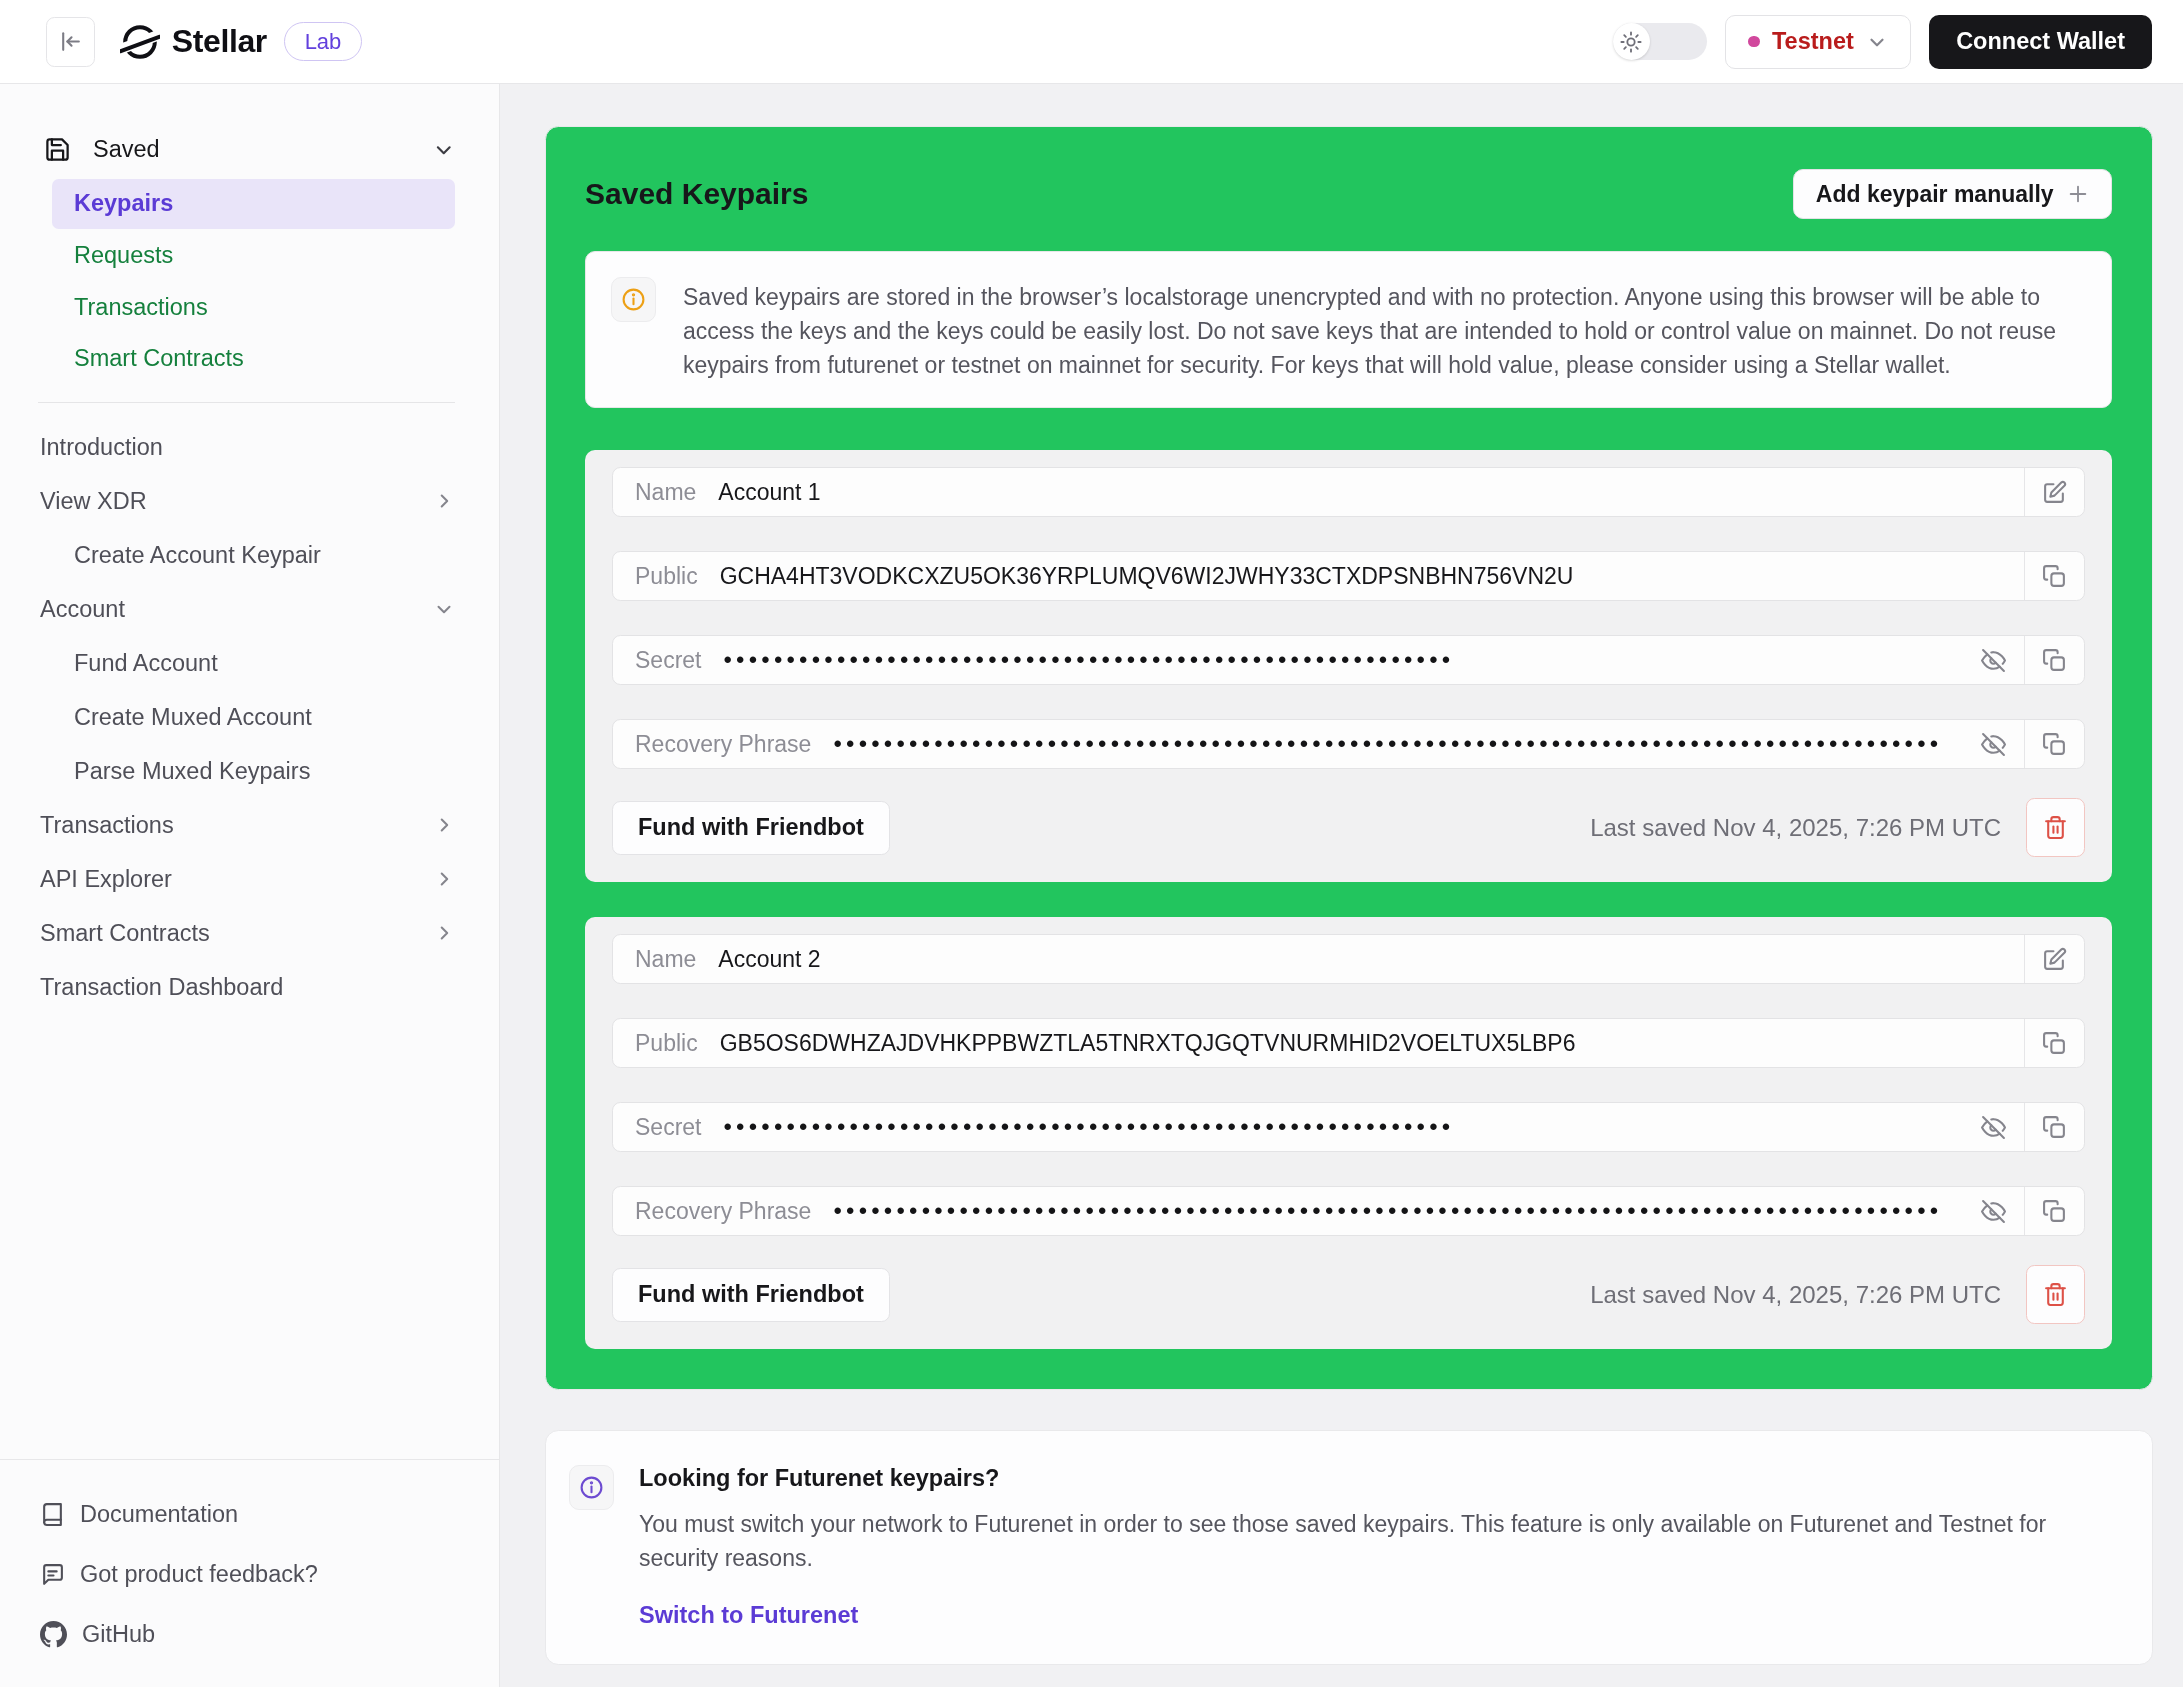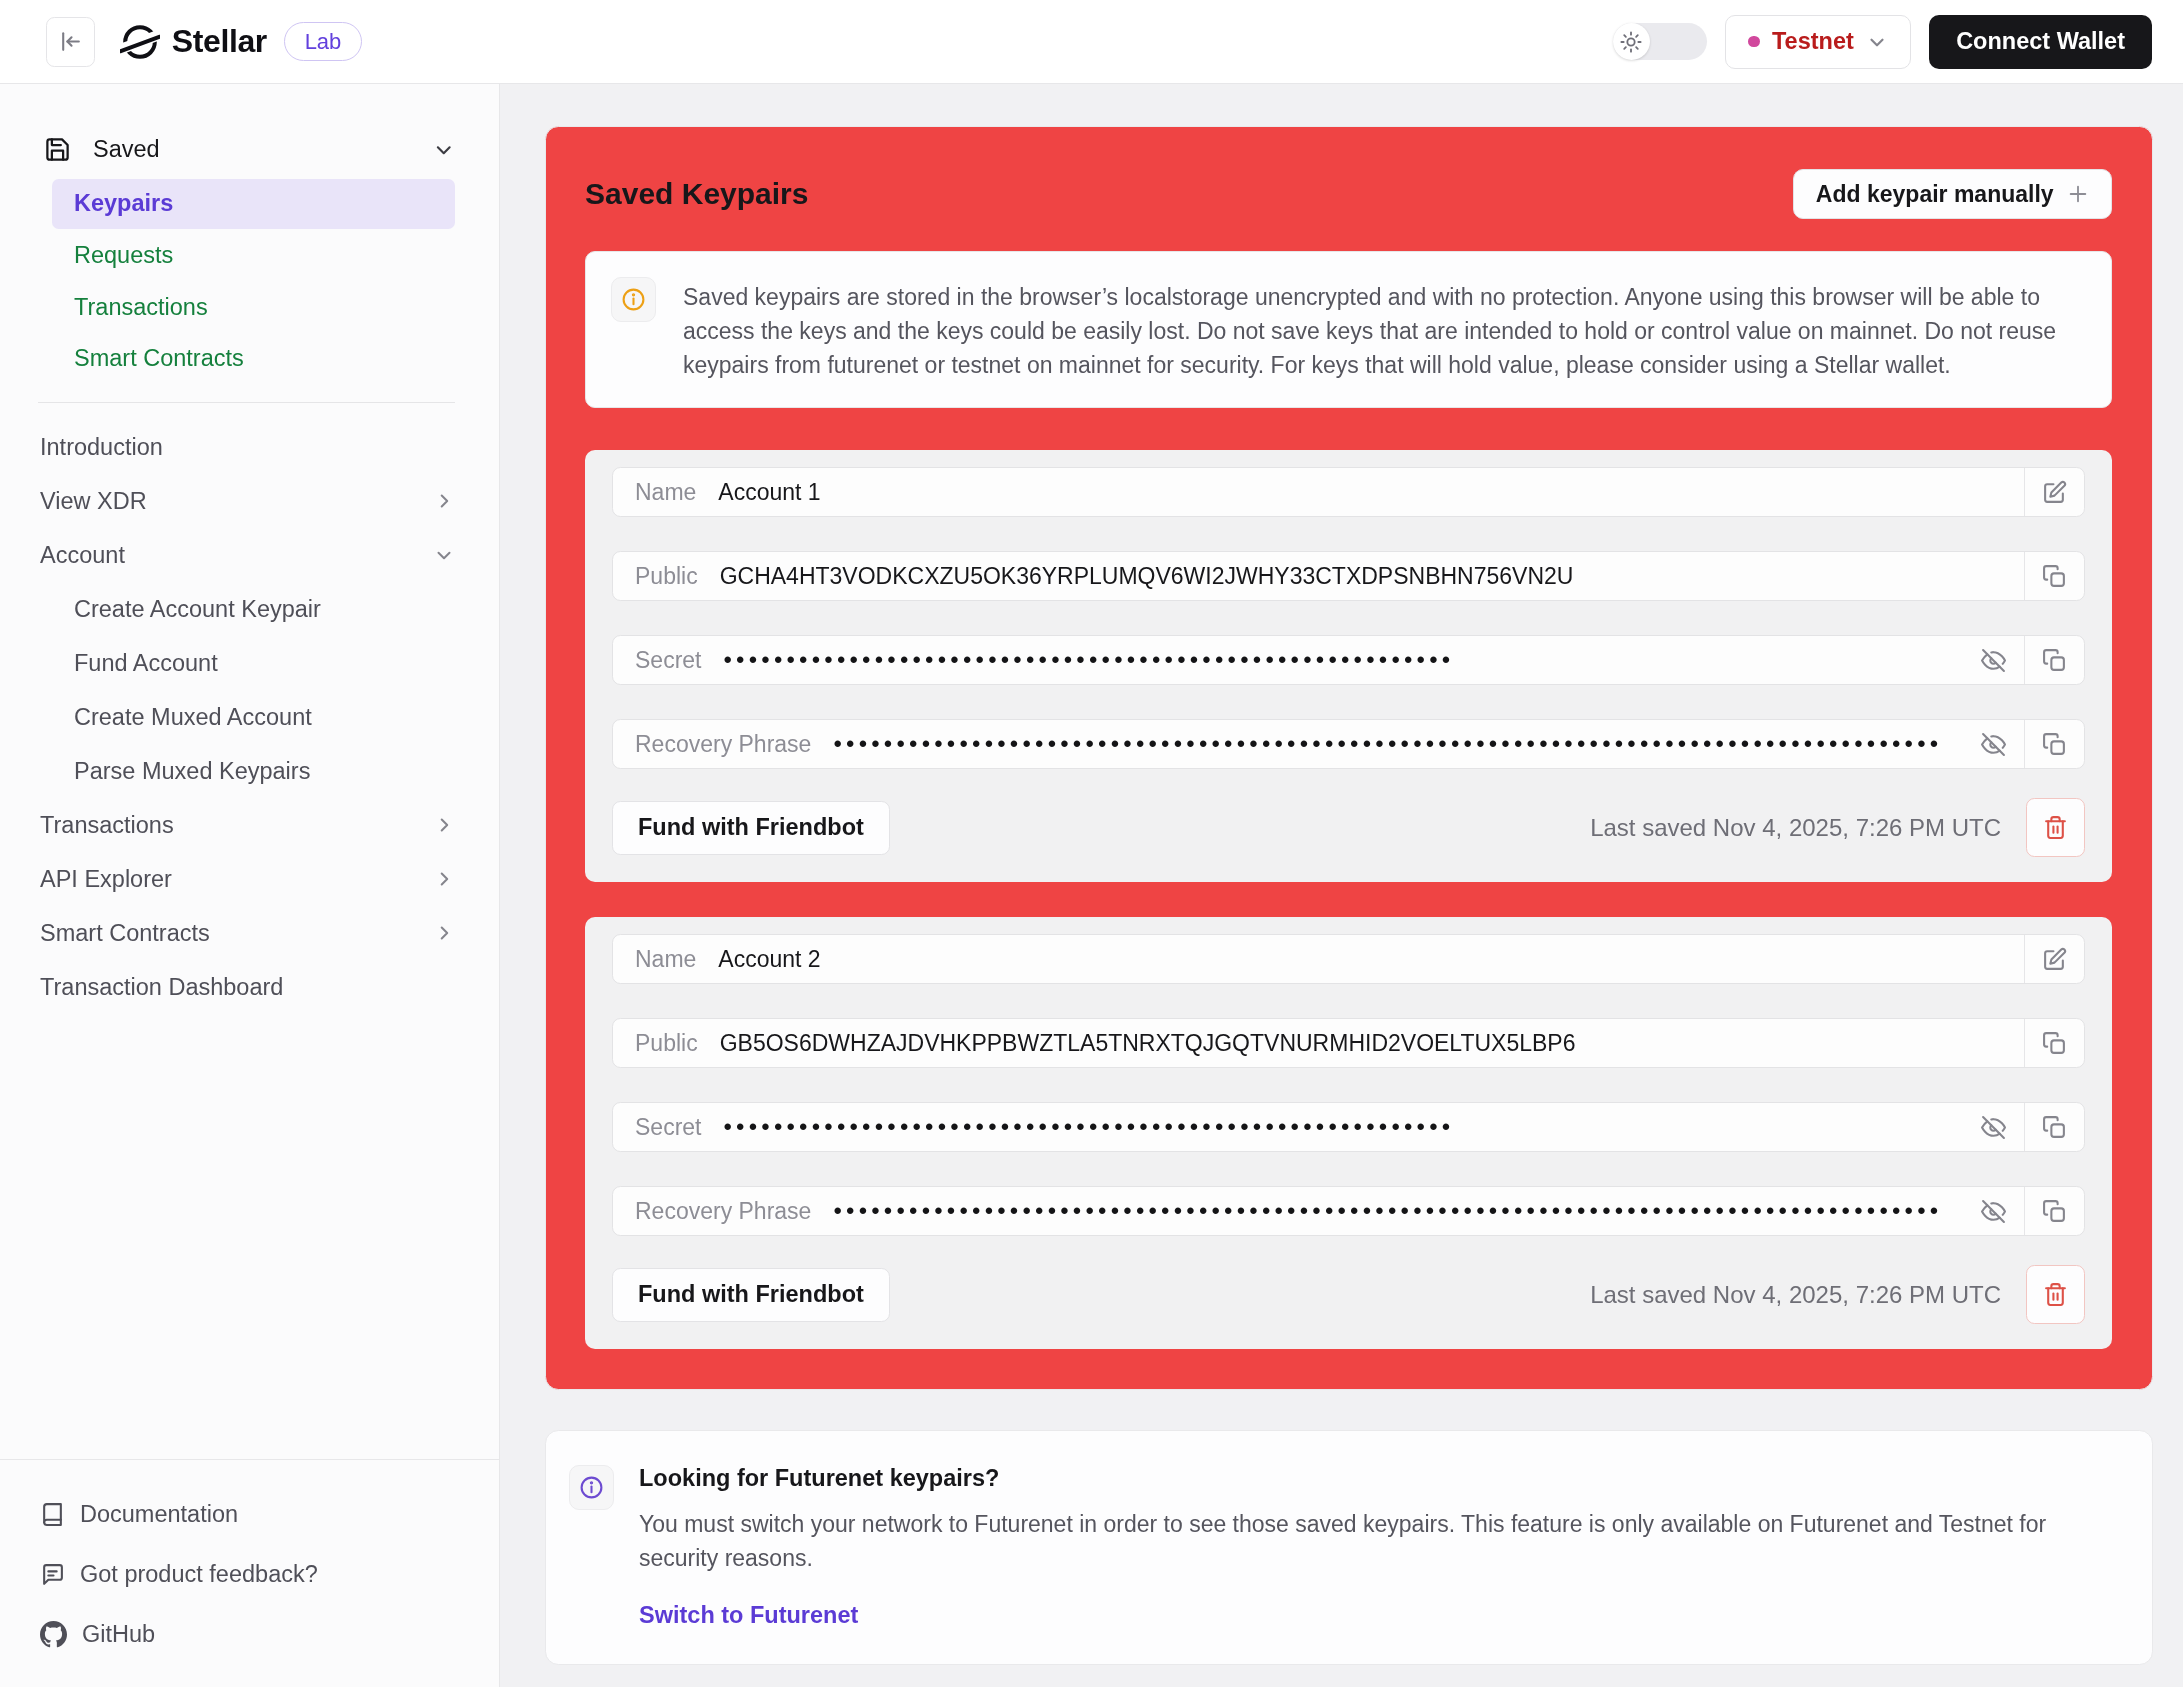--- a/index.html
+++ b/index.html
@@ -77,21 +77,21 @@
   .side-footer {
     margin-top:auto; border-top:0.8px solid #e7e7e9; padding:25px 40px 23.5px 40px;
   }
   .foot-item {
     height:60px; display:flex; align-items:center; gap:15px;
     font-size:23.5px; color:#4f4f58; cursor:pointer;
   }
   .icon { display:inline-flex; align-items:center; justify-content:center; }
   
   .main-card {
-    width:1608px; background:#ef4444; border:0.8px solid #e9e9eb; border-radius:13.4px;
+    width:1608px; background:#22c55e; border:0.8px solid #e9e9eb; border-radius:13.4px;
     padding:42px 40px 40px 39px;
   }
   .card-head { display:flex; align-items:center; justify-content:space-between; }
   .page-title { font-size:30px; font-weight:bold; color:#17171a; }
   .add-btn {
     height:50px; border:1.7px solid #e3e3e6; border-radius:10px; background:#fdfdfe;
     display:flex; align-items:center; gap:13.4px; padding:0 22px;
     font-size:23px; font-weight:bold; color:#17171a; cursor:pointer;
   }
   .add-btn .plus { color:#8d8d95; font-weight:normal; }
@@ -229,29 +229,29 @@
 
       <div class="nav-item">Introduction</div>
       <div class="nav-item">
         <span>View XDR</span>
         <span class="chev icon">
           <svg width="22" height="22" viewBox="0 0 24 24" fill="none" stroke="currentColor" stroke-width="2.2" stroke-linecap="round" stroke-linejoin="round">
               <polyline points="9.5,6 15.5,12 9.5,18"></polyline>
             </svg>
         </span>
       </div>
+      <div class="nav-item nav-child">Create Account Keypair</div>
       <div class="nav-item">
         <span>Account</span>
         <span class="chev icon">
           <svg width="22" height="22" viewBox="0 0 24 24" fill="none" stroke="currentColor" stroke-width="2.2" stroke-linecap="round" stroke-linejoin="round">
               <polyline points="6,9.5 12,15.5 18,9.5"></polyline>
             </svg>
         </span>
       </div>
-      <div class="nav-item nav-child">Create Account Keypair</div>
       <div class="nav-item nav-child">Fund Account</div>
       <div class="nav-item nav-child">Create Muxed Account</div>
       <div class="nav-item nav-child">Parse Muxed Keypairs</div>
       <div class="nav-item">
         <span>Transactions</span>
         <span class="chev icon">
           <svg width="22" height="22" viewBox="0 0 24 24" fill="none" stroke="currentColor" stroke-width="2.2" stroke-linecap="round" stroke-linejoin="round">
               <polyline points="9.5,6 15.5,12 9.5,18"></polyline>
             </svg>
         </span>

